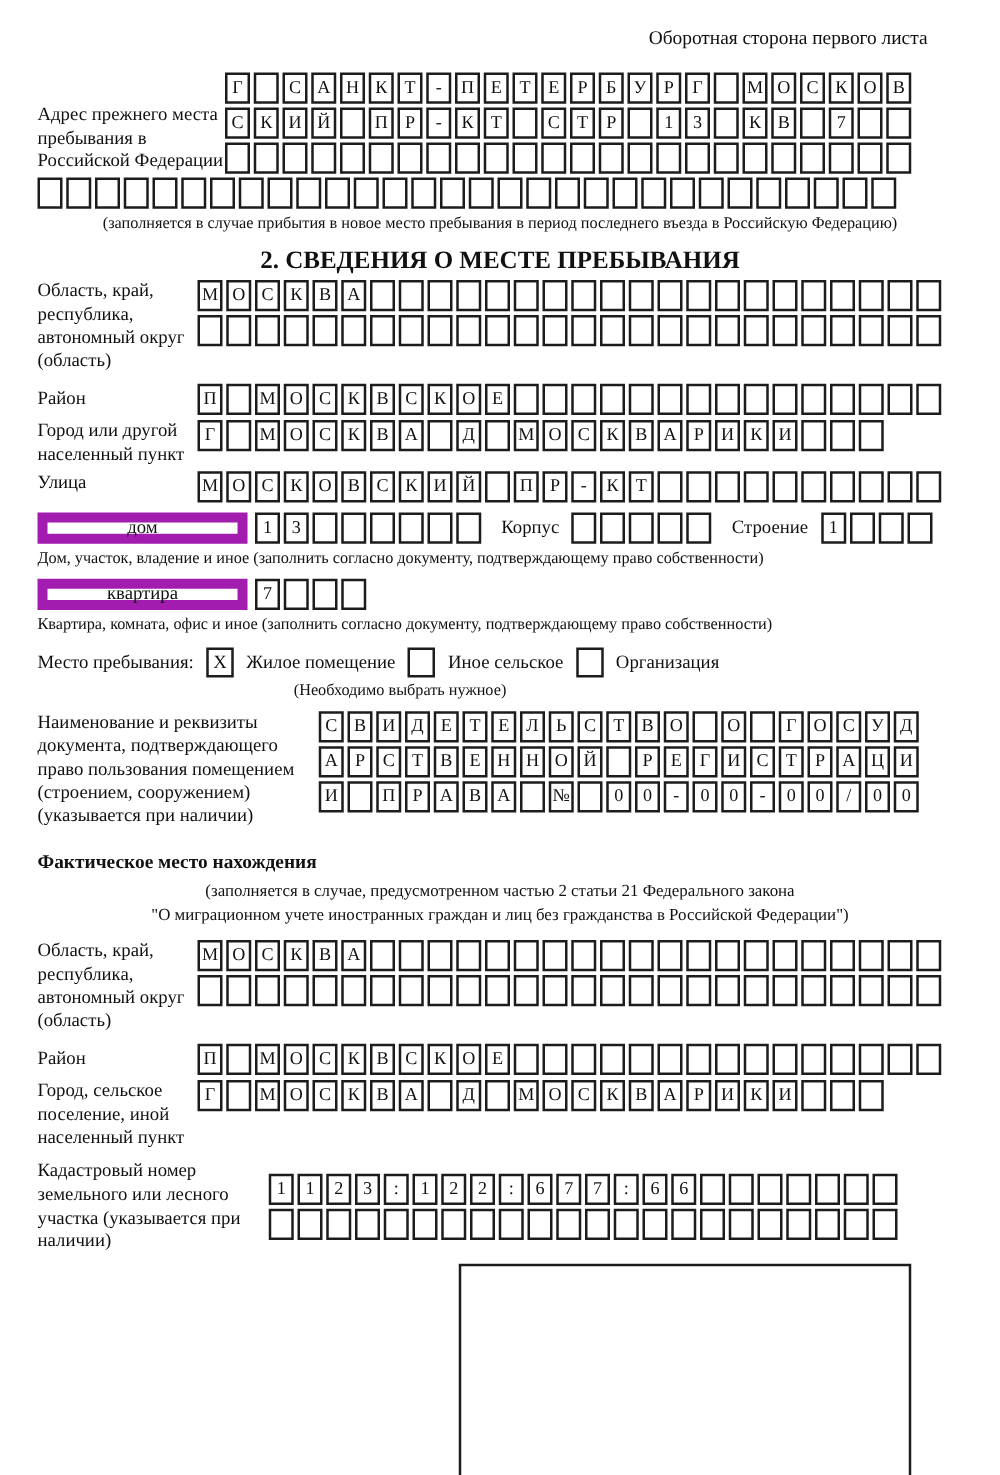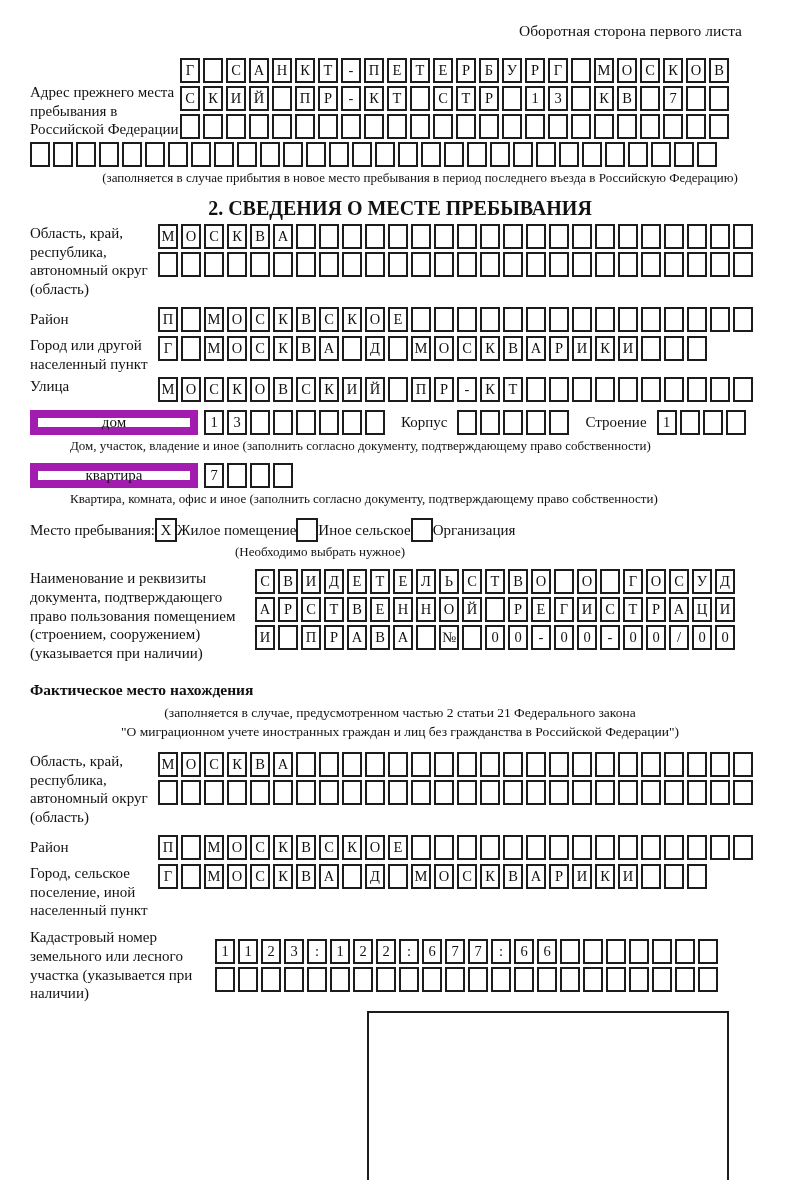--- a/index.html
+++ b/index.html
@@ -8,31 +8,31 @@
   .hdr{margin-top:16px;text-align:right;padding-right:28px;font-size:15.5px;}
   .lbl{font-size:15px;line-height:1.25;flex-shrink:0;}
   .w150{width:150px;}
   .w130{width:128px;}
   .w185{width:185px;}
   .w225{width:225px;}
   .frow{display:flex;align-items:flex-start;margin-top:4px;}
   .rows{display:flex;flex-direction:column;gap:3px;}
   .boxes{display:flex;gap:3px;flex-wrap:nowrap;}
   .cell{box-sizing:border-box;width:20px;height:25px;border:2px solid #1c1c1c;display:flex;align-items:center;justify-content:center;font-size:14.5px;flex-shrink:0;background:#fff;}
-  .note{font-size:13px;line-height:1.3;margin-top:3px;margin-left:40px;}
+  .note{font-size:13px;line-height:1.3;margin-top:3px;}
   .center{text-align:center;}
   .h2{font-weight:bold;font-size:20px;text-align:center;margin-top:10px;margin-bottom:4px;}
   .h2b{font-weight:bold;font-size:15.5px;margin-top:18px;}
   .block1{margin-top:18px;}
   .b1top{display:flex;align-items:flex-end;}
   .fullrow{margin-top:3px;}
   .houserow{display:flex;align-items:center;margin-top:8px;gap:6px;}
   .bigfield{box-sizing:border-box;width:168px;height:25px;border:8px solid #a21caf;display:flex;align-items:center;justify-content:center;font-size:15px;flex-shrink:0;}
   .ilabel{font-size:15px;margin:0 4px 0 10px;}
-  .stayrow{display:flex;align-items:center;margin-top:10px;font-size:15px;}
+  .stayrow{display:flex;align-items:center;margin-top:10px;gap:10px;font-size:15px;}
   .chk{box-sizing:border-box;width:22px;height:24px;border:2px solid #1c1c1c;display:flex;align-items:center;justify-content:center;font-size:15px;flex-shrink:0;}
   .choose{margin-left:205px;margin-top:2px;}
   .docblock{margin-top:8px;}
   .stampbox{box-sizing:border-box;margin-left:337px;margin-top:8px;width:362px;height:176px;border:2px solid #1c1c1c;}
   .lawnote{font-size:13.5px;text-align:center;line-height:1.45;margin-top:4px;}
   .mt8{margin-top:8px;align-items:center;}
   .mt10{margin-top:10px;}
 </style>
 </head>
 <body>

